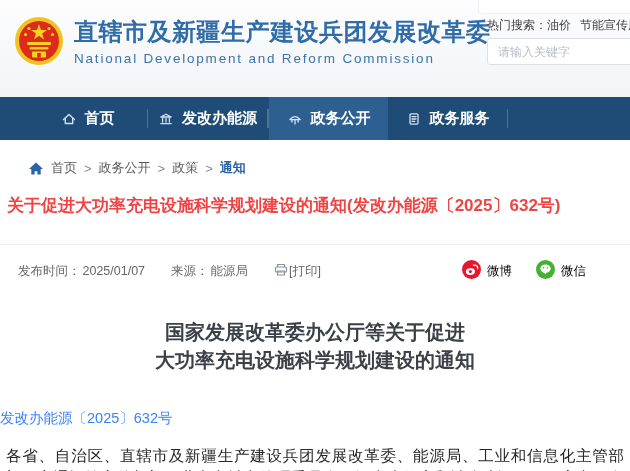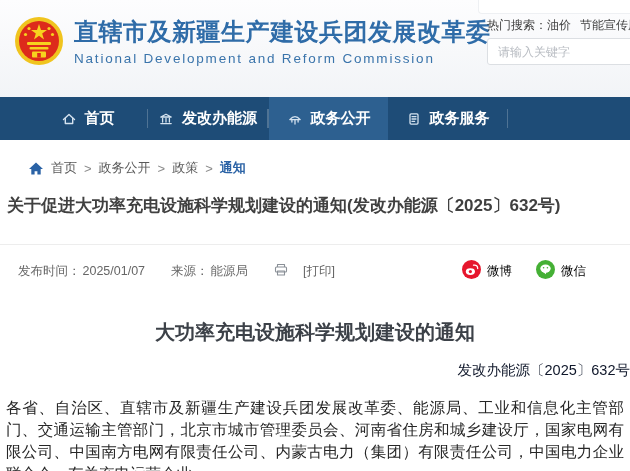--- a/index.html
+++ b/index.html
@@ -39,34 +39,34 @@
 
   
   .breadcrumb { display:flex; align-items:center; gap:7px; padding:18px 0 0 28px;
     font-size:13px; color:#666; height:38px; }
   .bc-home { display:flex; align-items:center; cursor:pointer; }
   .bc-link { color:#5a5a5a; text-decoration:none; cursor:pointer; }
   .bc-sep { color:#8a8a8a; }
   .bc-current { color:#2a62a5; font-weight:700;text-align:center; }
 
   
-  .page-title { margin:16px 6px 0 7px; font-size:17px; font-weight:700; color:#404040; line-height:24px; }
+  .page-title { margin:16px 6px 0 7px; font-size:17px; font-weight:700; color:#ef4444; line-height:24px; }
   .meta-wrap { margin-top:26px; border-top:1px solid #ededed; }
   .meta-row { display:flex; align-items:center; padding:15px 44px 0 18px; font-size:12.5px; color:#666; }
   .meta-value { margin-left:2px; }
   .gap { margin-left:26px; }
-  .print-link { display:flex; align-items:center; gap:15px; color:#666; text-decoration:none; cursor:pointer; }
+  .print-link { display:flex; align-items:center; gap:1px; color:#666; text-decoration:none; cursor:pointer; }
   .share-group { margin-left:auto; display:flex; align-items:center; gap:24px; }
   .share-link { display:flex; align-items:center; gap:6px; color:#000000; text-decoration:none; cursor:pointer; }
 
   
   .doc-title { margin-top:36px; text-align:center; font-size:20px; font-weight:700;
     color:#3c4148; line-height:28px; }
   .doc-title .line { display:block; }
-  .doc-number { margin-top:15px; text-align:right; font-size:14.5px; color:#0f172a; }
+  .doc-number { margin-top:35px; text-align:left; font-size:14.5px; color:#3b82f6; }
   .doc-body { margin:17px 6px 0 6px; font-family:"Liberation Serif","DejaVu Serif",serif;
     font-size:15.5px; line-height:22px; color:#262626; text-align:justify; }
 </style>
 </head>
 <body>
 
 <div class="site-header">
   <div class="corner-panel"></div>
 
   <div class="brand">
@@ -201,17 +201,18 @@
           </svg>
         </span>
         <span>微信</span>
       </a>
     </div>
   </div>
 </div>
 
 <div class="doc">
   <h2 class="doc-title">
+    <span class="line">国家发展改革委办公厅等关于促进</span>
     <span class="line">大功率充电设施科学规划建设的通知</span>
   </h2>
   <div class="doc-number">发改办能源〔2025〕632号</div>
   <p class="doc-body">各省、自治区、直辖市及新疆生产建设兵团发展改革委、能源局、工业和信息化主管部门、交通运输主管部门，北京市城市管理委员会、河南省住房和城乡建设厅，国家电网有限公司、中国南方电网有限责任公司、内蒙古电力（集团）有限责任公司，中国电力企业联合会，有关充电运营企业：</p>
 </div>
 
 </body></html>

